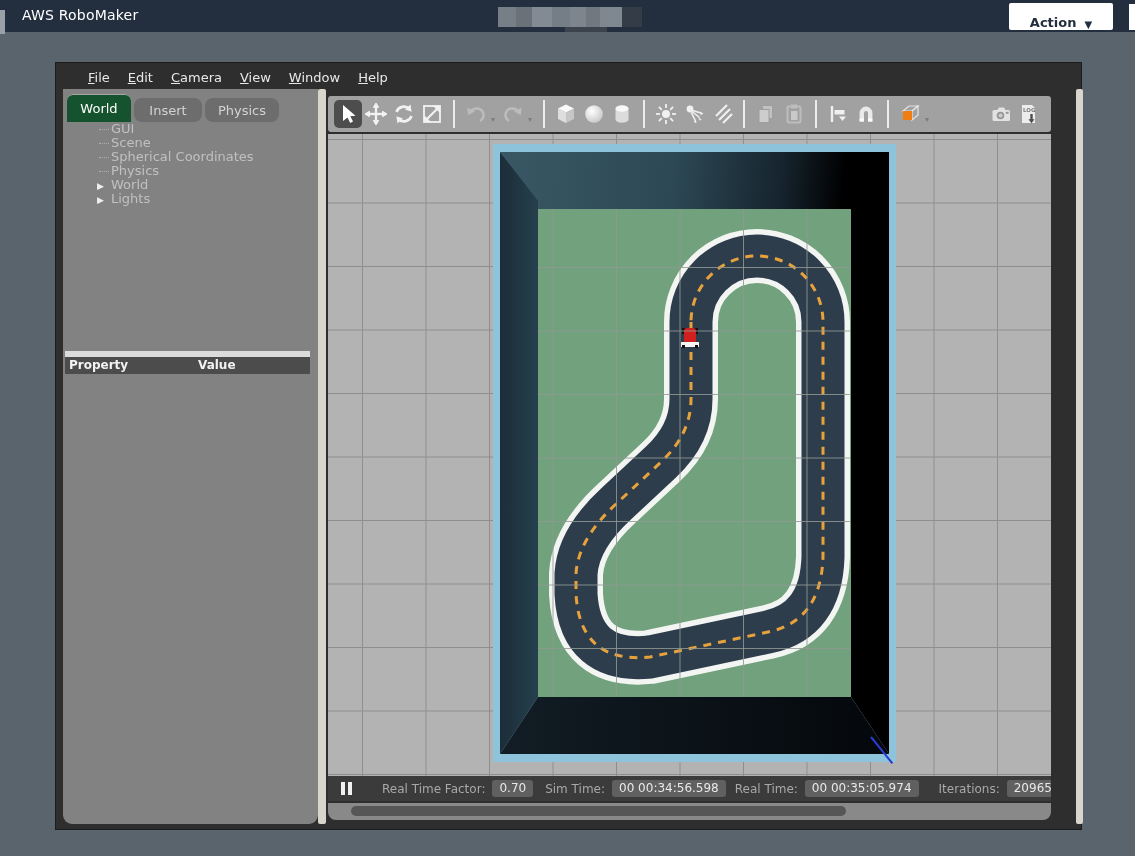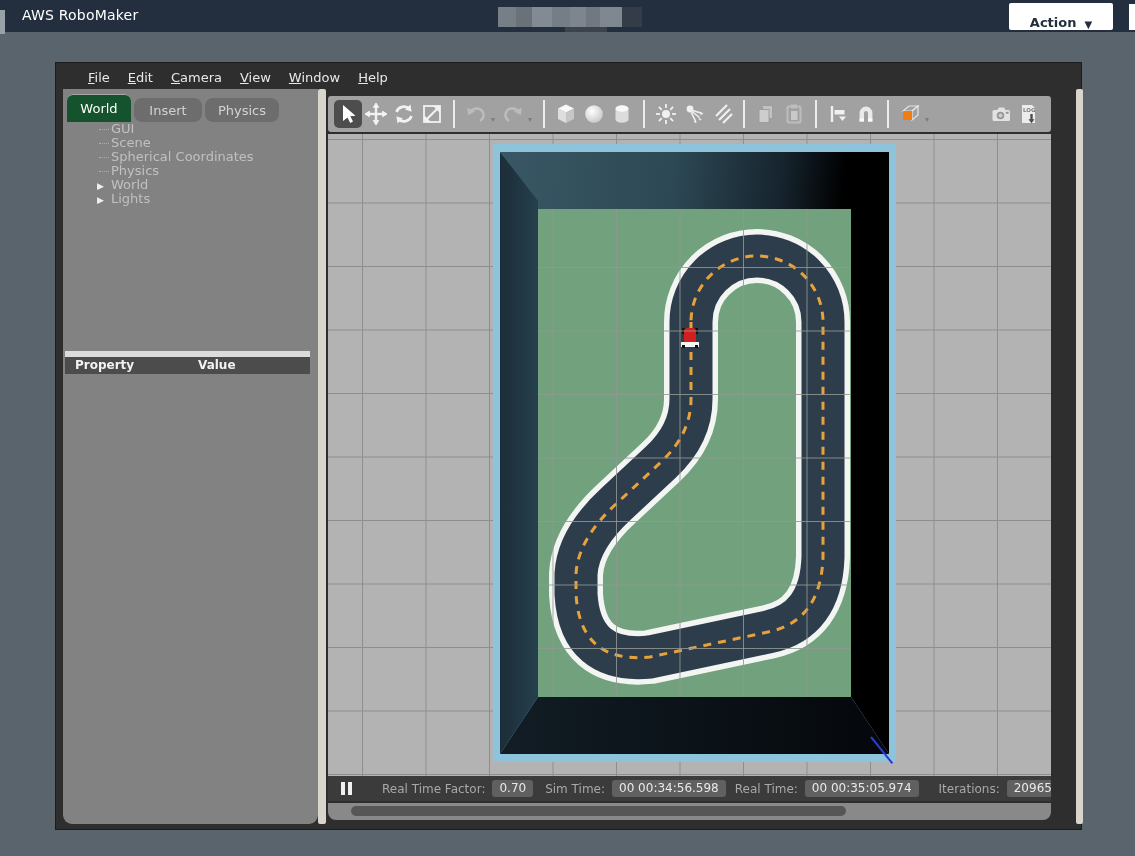--- a/index.html
+++ b/index.html
@@ -31,21 +31,21 @@
   .tab.active { background:#14532d; color:#ffffff; width:64px; height:28px; box-shadow:inset 0 1px 0 #a6a6a6; }
   .tab.inactive { background:#6d6d6d; color:#d2d2d2; height:24px;border-radius:8px; }
   #tab-insert { width:68px; } #tab-layers { width:74px; }
   #tree { position:absolute; left:16px; top:33px; width:251px; }
   .tree-item { position:relative; height:14px; line-height:14px; padding-left:32px; font-size:13px; color:#c0c0c0; cursor:pointer; }
   .tree-item.plain::before { content:""; position:absolute; left:20px; top:7px; width:10px; border-top:1px dotted #aeaeae; }
   .tree-item .tri { position:absolute; left:18px; top:1px; font-size:9px; color:#f0f0f0; }
   #prop-sep { position:absolute; left:2px; top:262px; width:245px; height:6px; background:#dcdcdc; }
   #prop-header { position:absolute; left:2px; top:268px; width:245px; height:17px; background:#4c4c4c; }
   #prop-header .col { position:absolute; top:1px; color:#f2f2f2; font-size:12px; font-weight:bold; }
-  #col-property { left:10px;text-align:right; } #col-value { left:133px; }
+  #col-property { left:4px;text-align:right; } #col-value { left:133px; }
   
   #splitter-left { position:absolute; left:262px; top:26px; width:8px; height:735px; background:#d9d5cd; border-radius:2px; }
   #splitter-right { position:absolute; left:1020px; top:26px; width:7px; height:735px; background:#d9d5cd; border-radius:2px; }
   
   #right-pane { position:absolute; left:272px; top:26px; width:723px; height:735px; }
   
   #toolbar { position:absolute; left:0; top:7px; width:723px; height:36px; background:#a1a1a1; border-radius:3px;
      display:flex; align-items:center; padding:0 8px 0 6px; }
   .tbtn { width:28px; height:28px; display:flex; align-items:center; justify-content:center; border-radius:5px; cursor:pointer; flex:0 0 auto; }
   .tbtn.active { background:#4d4d4d; }

